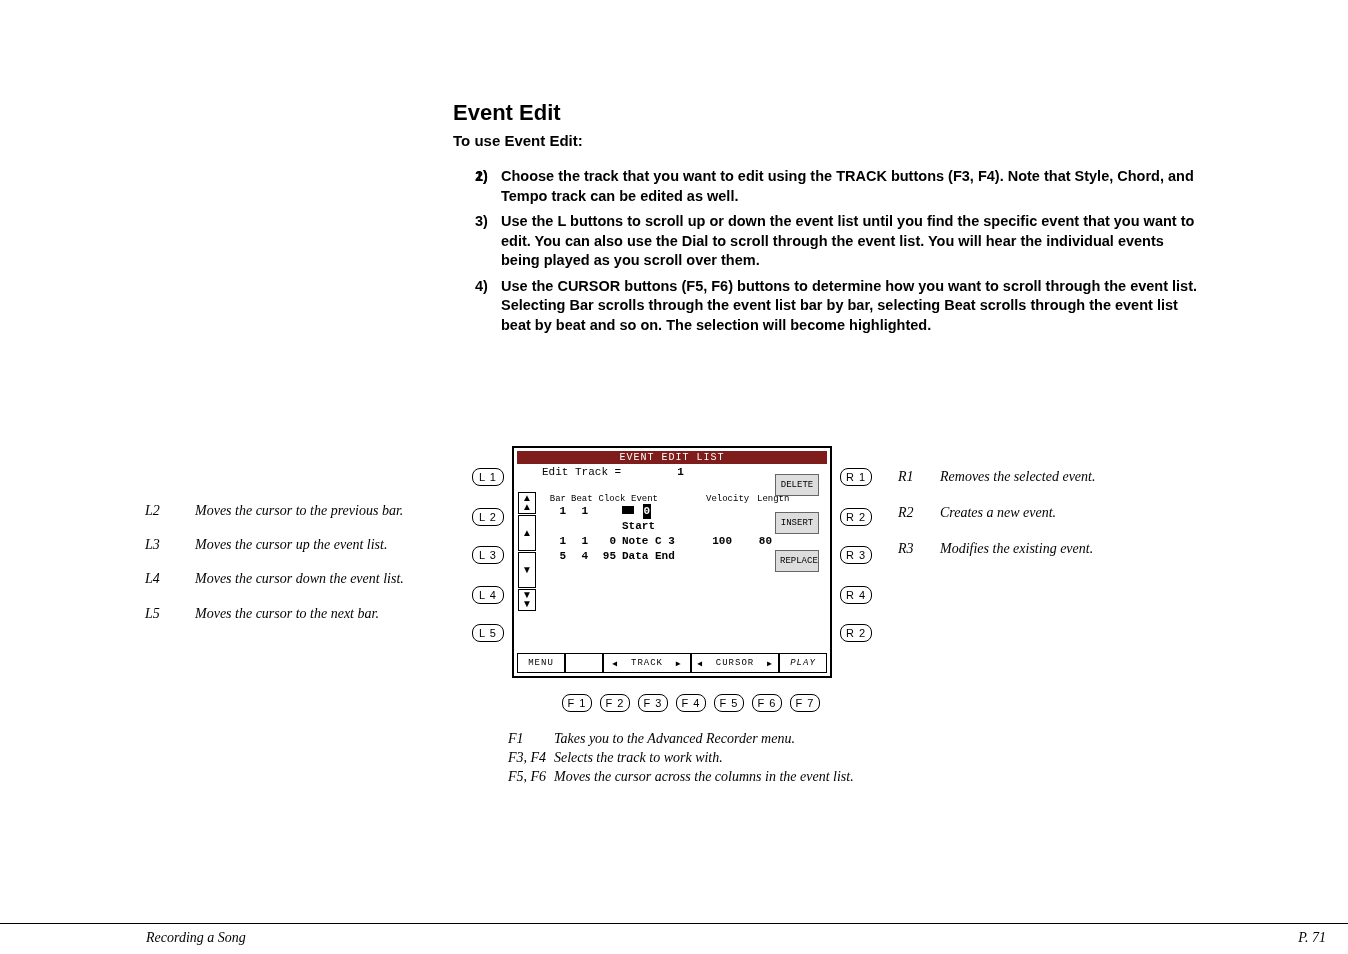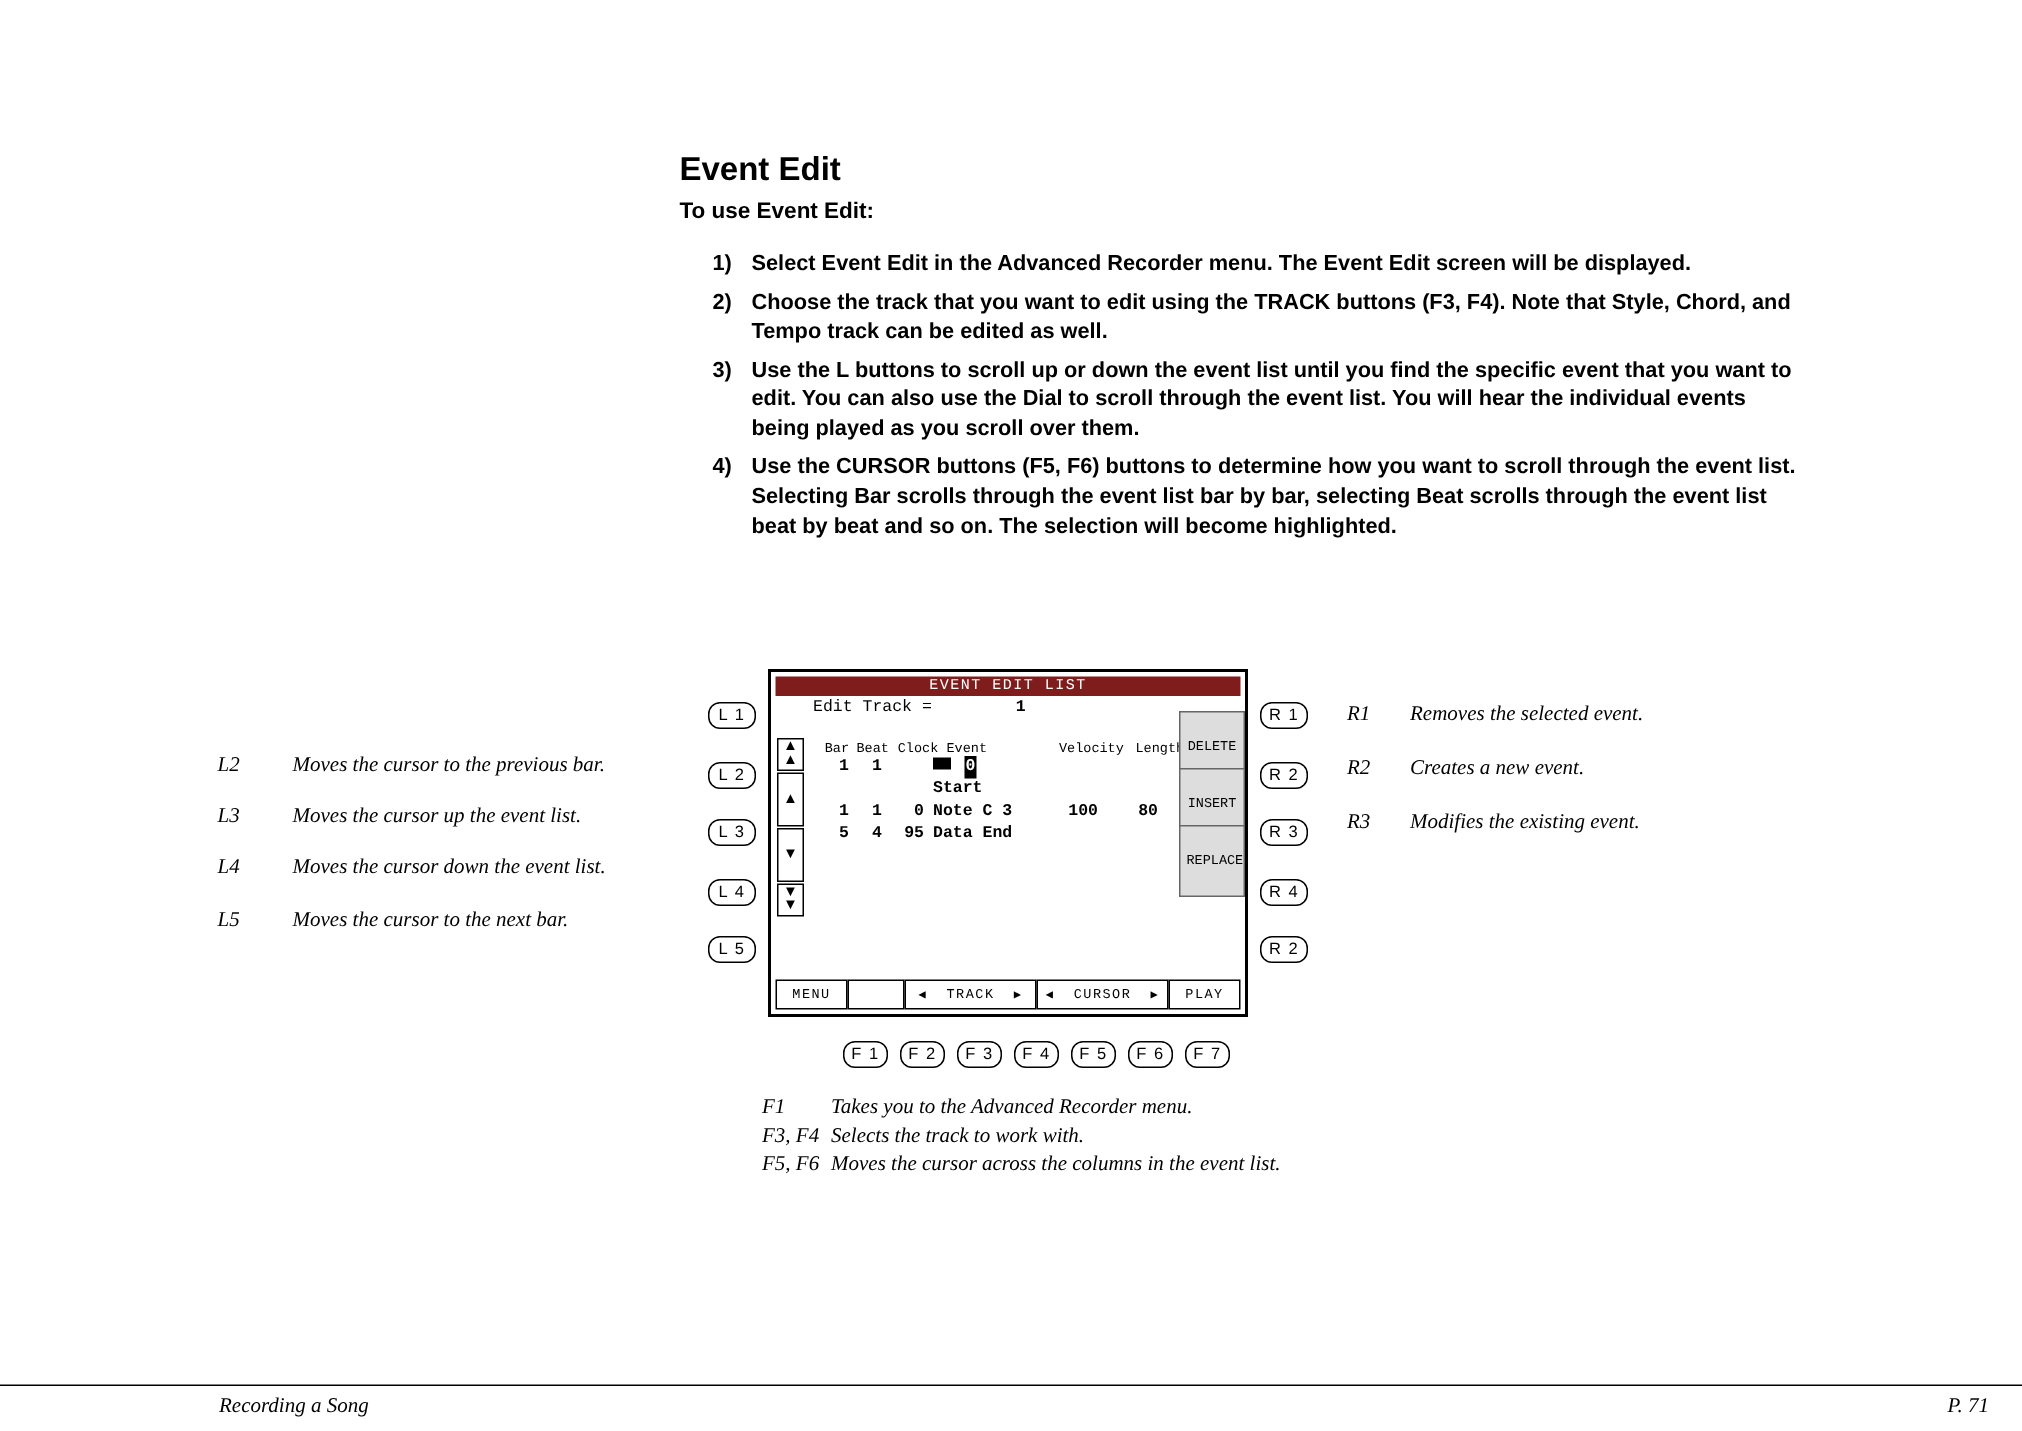--- a/index.html
+++ b/index.html
@@ -172,24 +172,24 @@
     }
     .start-cell .inv {
       background: #000; color: #fff; padding: 0 1px; margin-right: 2px;
     }
     .lcd-side-btn {
       position: absolute;
       border: 1px solid #666;
       background: #ddd;
       font-family: "Courier New", monospace;
       font-size: 9px;
-      padding: 18px 4px;
+      padding: 5px 4px;
       width: 44px;
       text-align: center;
-      right: 0;
+      right: 11px;
     }
     .arrows-col {
       position: absolute;
       left: 4px;
       top: 16px;
       width: 18px;
       font-size: 10px;
       text-align: center;
     }
     .arrows-col .ar {
@@ -214,21 +214,21 @@
       font-size: 9px;
       display: flex;
       align-items: center;
       justify-content: center;
       letter-spacing: 1px;
     }
     .seg-menu { width: 48px; }
     .seg-gap { flex: 0 0 38px; border-left: none; }
     .seg-track { flex: 1; }
     .seg-cursor { flex: 1; }
-    .seg-play { width: 48px; }
+    .seg-play { width: 48px; font-style: italic; }
     .rounded-btn {
       position: absolute;
       border: 1.5px solid #000;
       border-radius: 8px;
       font-family: Arial, sans-serif;
       font-size: 11px;
       width: 32px;
       height: 18px;
       display: flex;
       align-items: center;
@@ -246,21 +246,21 @@
     .f-btns .rounded-btn { position: static; width: 30px; }
     .tri { font-size: 8px; }
   </style>
 </head>
 <body>
 
 <div class="content">
   <div class="title">Event Edit</div>
   <div class="subtitle">To use Event Edit:</div>
   <ol class="steps">
-    <li><span class="num">1)</span><span>Select Event Edit in the Advanced Recorder menu.  The Event Edit screen will be displayed.</span></li>
+    <li><span class="num">1)</span></li>
     <li><span class="num">2)</span><span>Choose the track that you want to edit using the TRACK buttons (F3, F4).  Note that Style, Chord, and Tempo track can be edited as well.</span></li>
     <li><span class="num">3)</span><span>Use the L buttons to scroll up or down the event list  until you find the specific event that you want to edit.  You can also use the Dial to scroll through the event list.  You will hear the individual events being played as you scroll over them.</span></li>
     <li><span class="num">4)</span><span>Use the CURSOR buttons (F5, F6) buttons to determine how you want to scroll through the event list.  Selecting Bar scrolls through the event list bar by bar, selecting Beat scrolls through the event list beat by beat and so on.  The selection will become highlighted.</span></li>
   </ol>
 </div>
 
 <div class="l-labels">
   <div class="row">
       <span class="key">L2</span>
       <span>Moves the cursor to the previous bar.</span>

